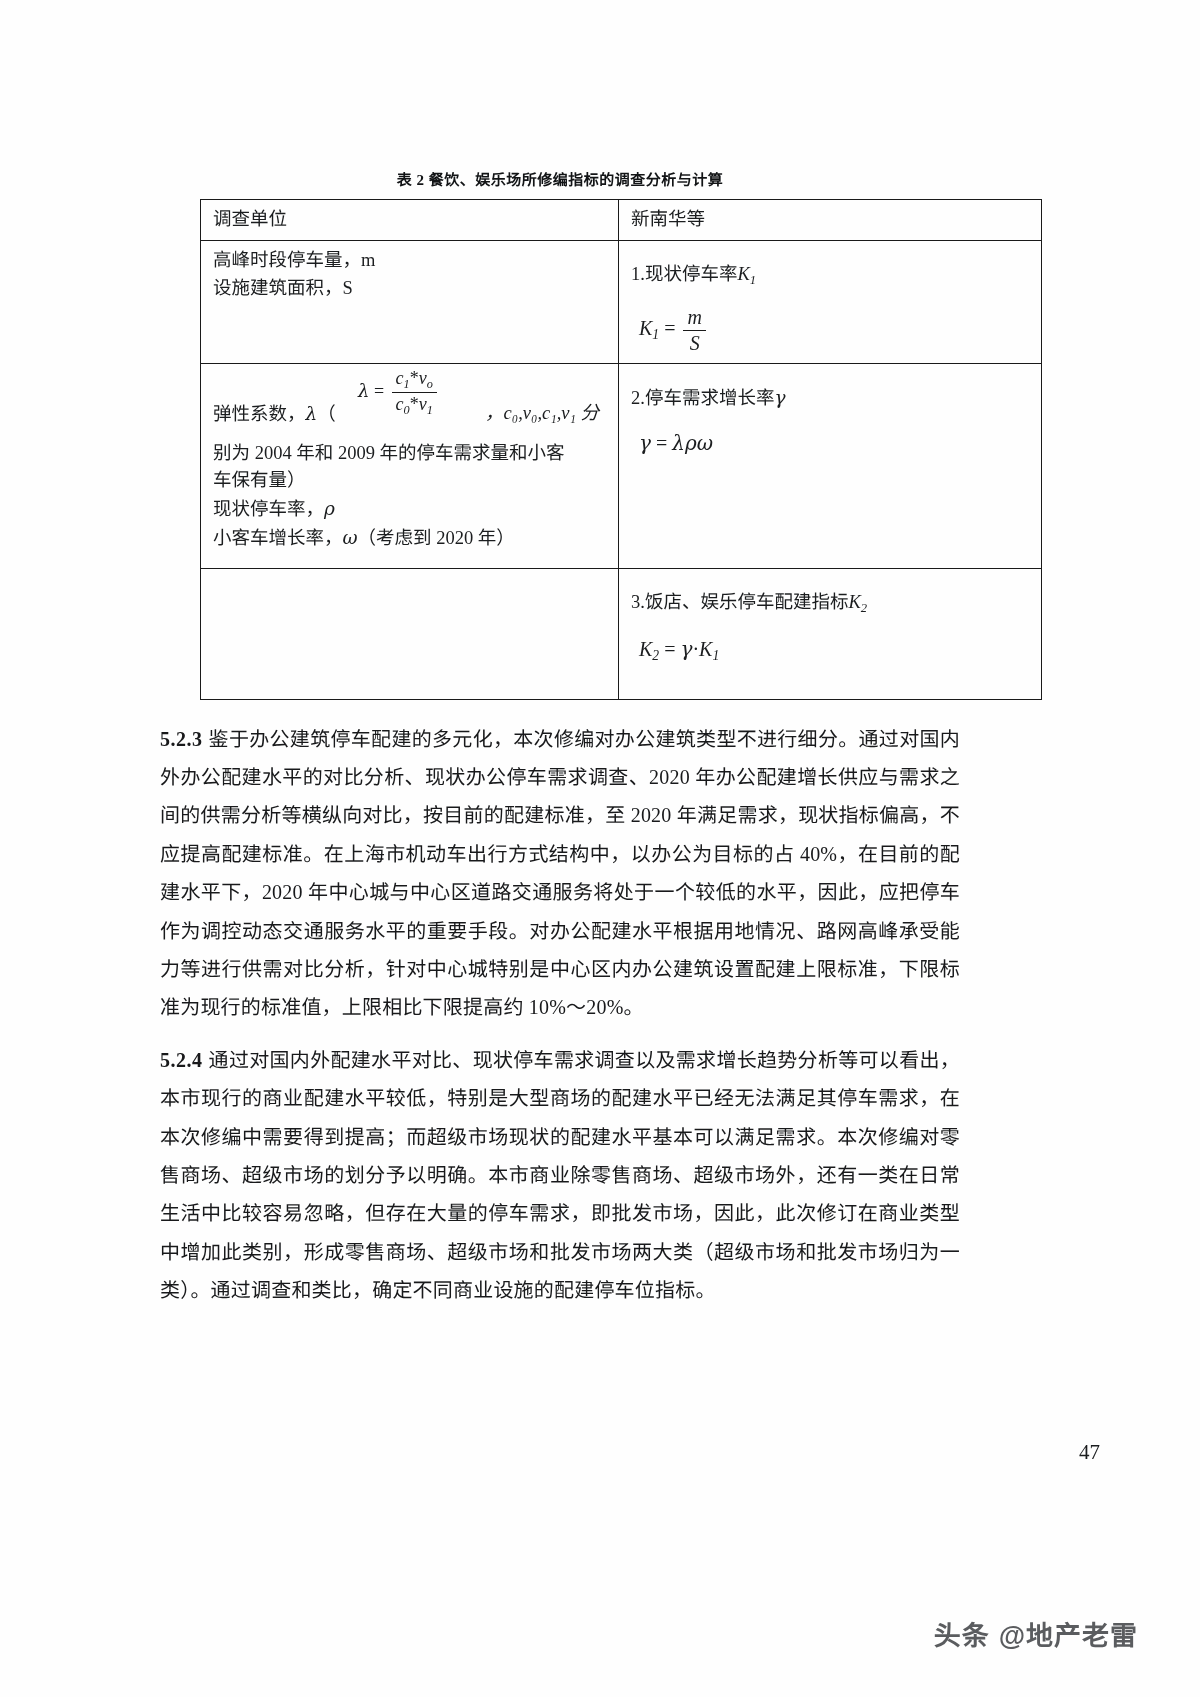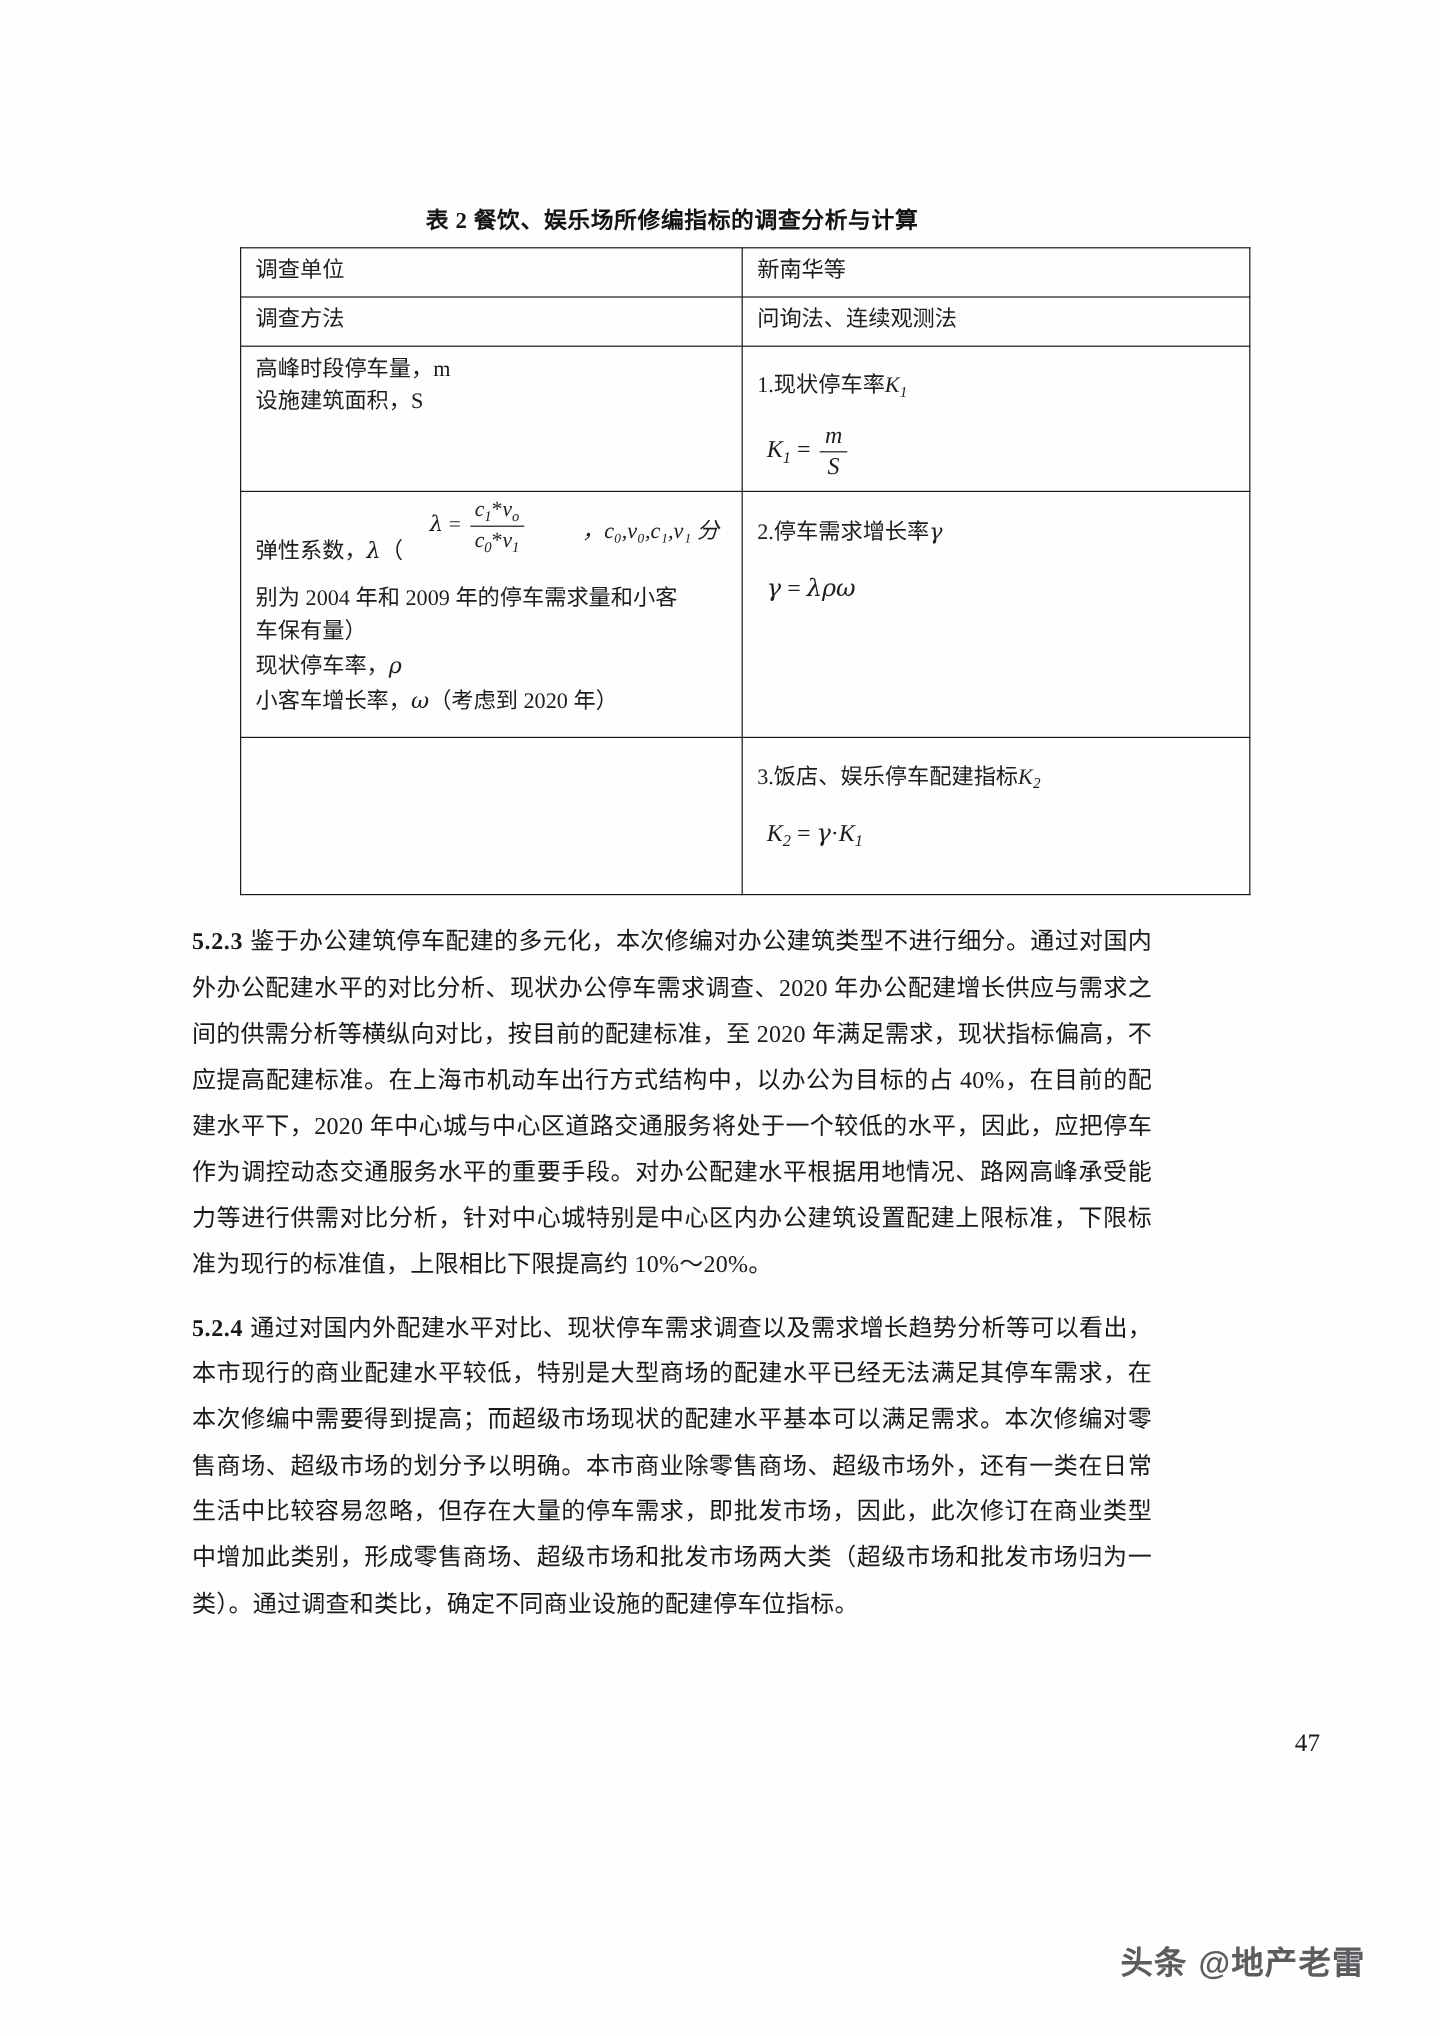--- a/index.html
+++ b/index.html
@@ -28,21 +28,21 @@
   .content {
     position: absolute;
     left: 160px;
     top: 168px;
     width: 800px;
   }
 
   
   .table-caption {
     text-align: center;
-    font-size: 19px;
+    font-size: 15px;
     font-weight: bold;
     letter-spacing: 0.5px;
     margin: 0 0 10px 0;
     color: #121416;
   }
 
   
   table.data-table {
     border-collapse: collapse;
     width: 795px;
@@ -111,21 +111,21 @@
     font-size: 18px;
   }
   .lambda-text {
     position: absolute;
     left: 0;
     top: 30px;
   }
   .lambda-vars {
     position: absolute;
     left: 272px;
-    top: 14px;
+    top: 30px;
     white-space: nowrap;
   }
 
   
   .para {
     font-size: 20px;
     line-height: 1.92;
     text-align: justify;
     text-justify: inter-ideograph;
     margin: 14px 0 0 0;
@@ -178,28 +178,20 @@
 
         <tr>
           <td class="col-left">
             <span>调查单位</span>
           </td>
           <td class="col-right">
             <span>新南华等</span>
           </td>
         </tr>
 
-        <tr>
-          <td class="col-left">
-            <span>调查方法</span>
-          </td>
-          <td class="col-right">
-            <span>问询法、连续观测法</span>
-          </td>
-        </tr>
 
 
 
         <tr class="tall-a">
           <td class="col-left">
             <span class="cell-line">高峰时段停车量，m</span>
             <span class="cell-line">设施建筑面积，S</span>
           </td>
           <td class="col-right">
             <div style="margin-top:14px;">

